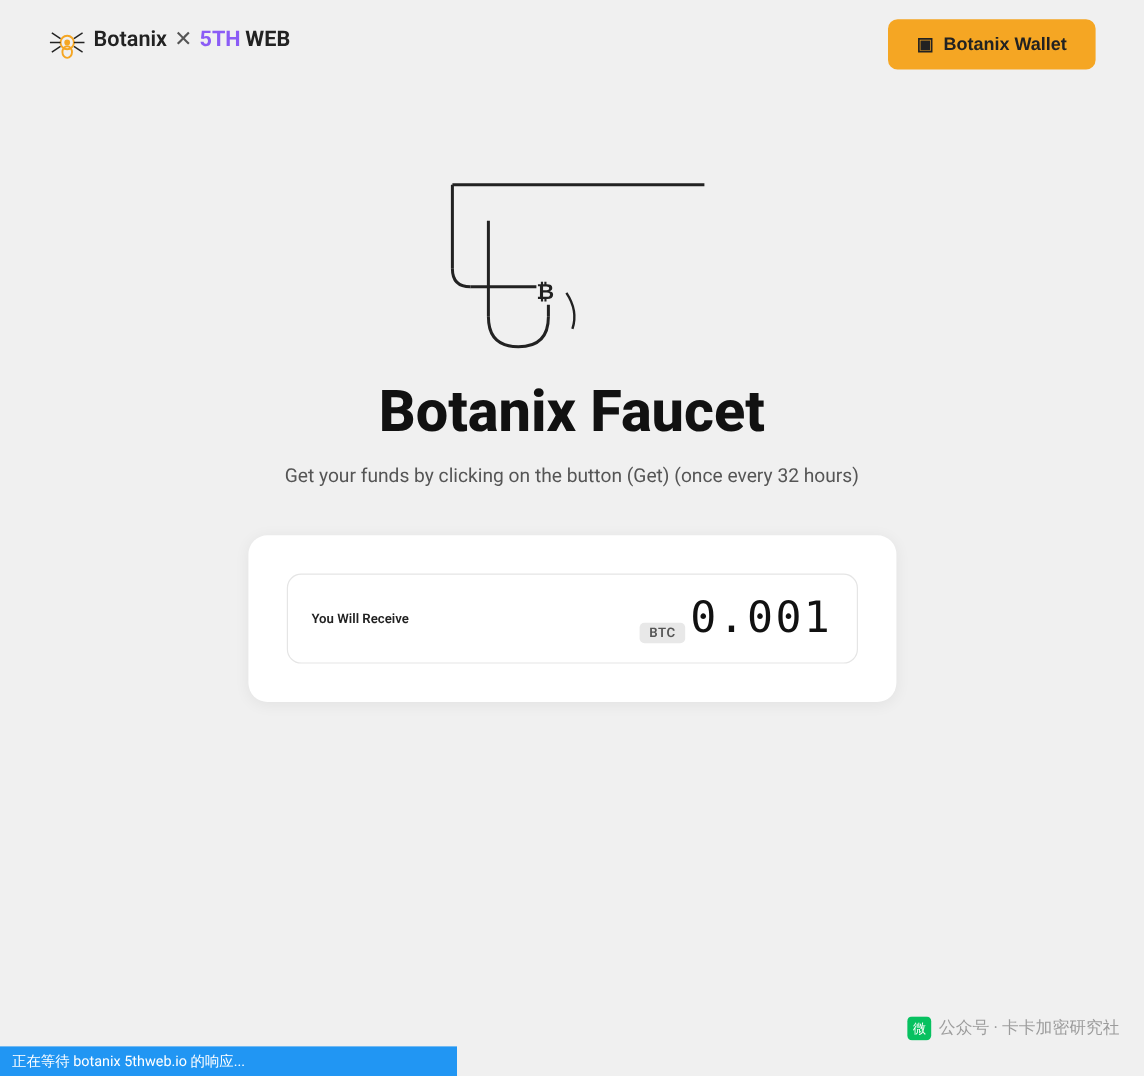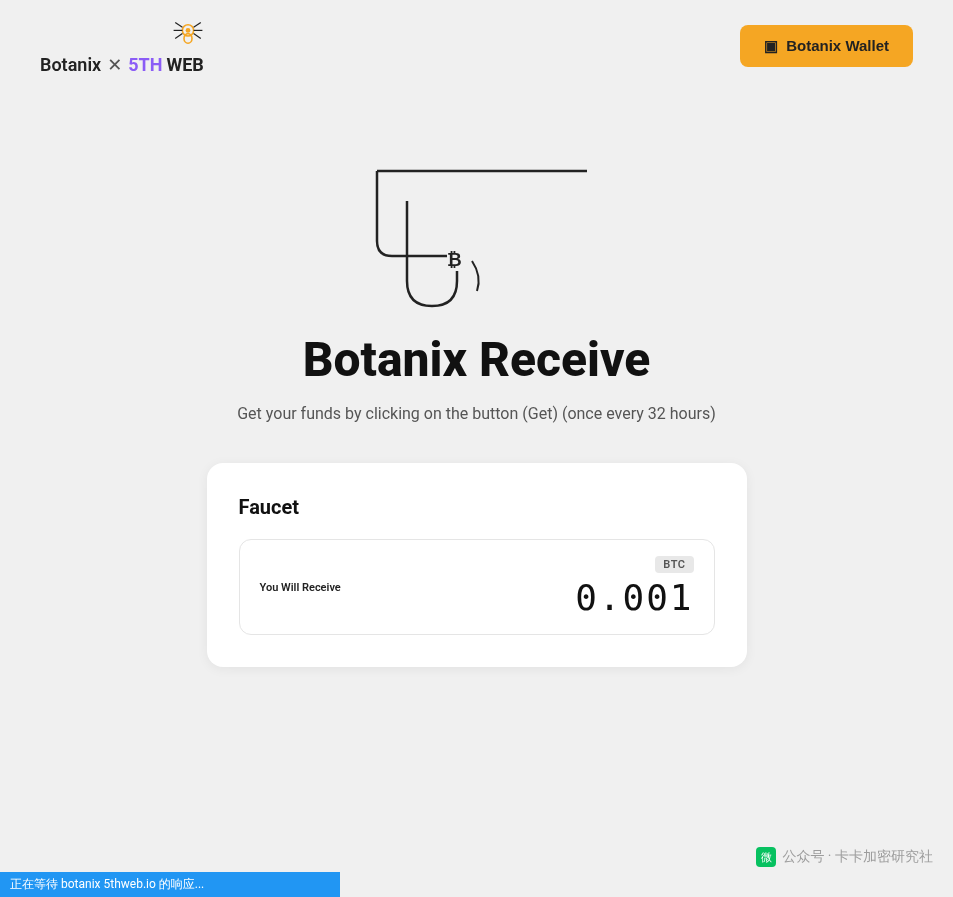--- a/index.html
+++ b/index.html
@@ -20,23 +20,22 @@
     .header {
       display: flex;
       align-items: center;
       justify-content: space-between;
       padding: 16px 40px;
       background-color: #f0f0f0;
     }
 
     .logo-area {
       display: flex;
-      align-items: flex-end;
+      align-items: flex-start;
       gap: 6px;
-      flex-direction: column;
     }
 
     .logo-text {
       font-size: 18px;
       font-weight: 600;
       color: #222;
       display: flex;
       align-items: center;
       gap: 4px;
     }
@@ -145,21 +144,21 @@
     }
 
     .receive-label {
       font-size: 11px;
       font-weight: 600;
       color: #222;
     }
 
     .receive-amount-area {
       display: flex;
-      flex-direction: column;
+      flex-direction: row;
       align-items: flex-end;
       gap: 4px;
     }
 
     .btc-badge {
       background-color: #e8e8e8;
       color: #555;
       font-size: 11px;
       font-weight: 600;
       padding: 2px 8px;
@@ -173,21 +172,21 @@
       color: #111;
       letter-spacing: 2px;
       font-family: monospace;
     }
 
     
     .status-bar {
       position: fixed;
       bottom: 0;
       left: 0;
-      width: 340px;
+      width: 380px;
       background-color: #2196F3;
       color: white;
       font-size: 12px;
       padding: 4px 10px;
     }
 
     
     .watermark {
       position: fixed;
       bottom: 30px;
@@ -261,25 +260,24 @@
 
     <line x1="90" y1="90" x2="90" y2="170" stroke="#222" stroke-width="2.5"></line>
 
     <path d="M90,170 Q90,195 115,195 Q140,195 140,170" fill="none" stroke="#222" stroke-width="2.5"></path>
 
     <line x1="140" y1="170" x2="140" y2="160" stroke="#222" stroke-width="2.5"></line>
 
     <path d="M155,150 Q165,165 160,180" fill="none" stroke="#222" stroke-width="2"></path>
   </svg>
 
-  <h1 class="page-title">Botanix Receive</h1>
+  <h1 class="page-title">Botanix Faucet</h1>
   <p class="page-subtitle">Get your funds by clicking on the button (Get) (once every 32 hours)</p>
 
   <div class="faucet-card">
-    <div class="card-title">Faucet</div>
 
     <div class="receive-box">
       <span class="receive-label">You Will Receive</span>
       <div class="receive-amount-area">
         <span class="btc-badge">BTC</span>
         <span class="receive-amount">0.001</span>
       </div>
     </div>
   </div>
 

